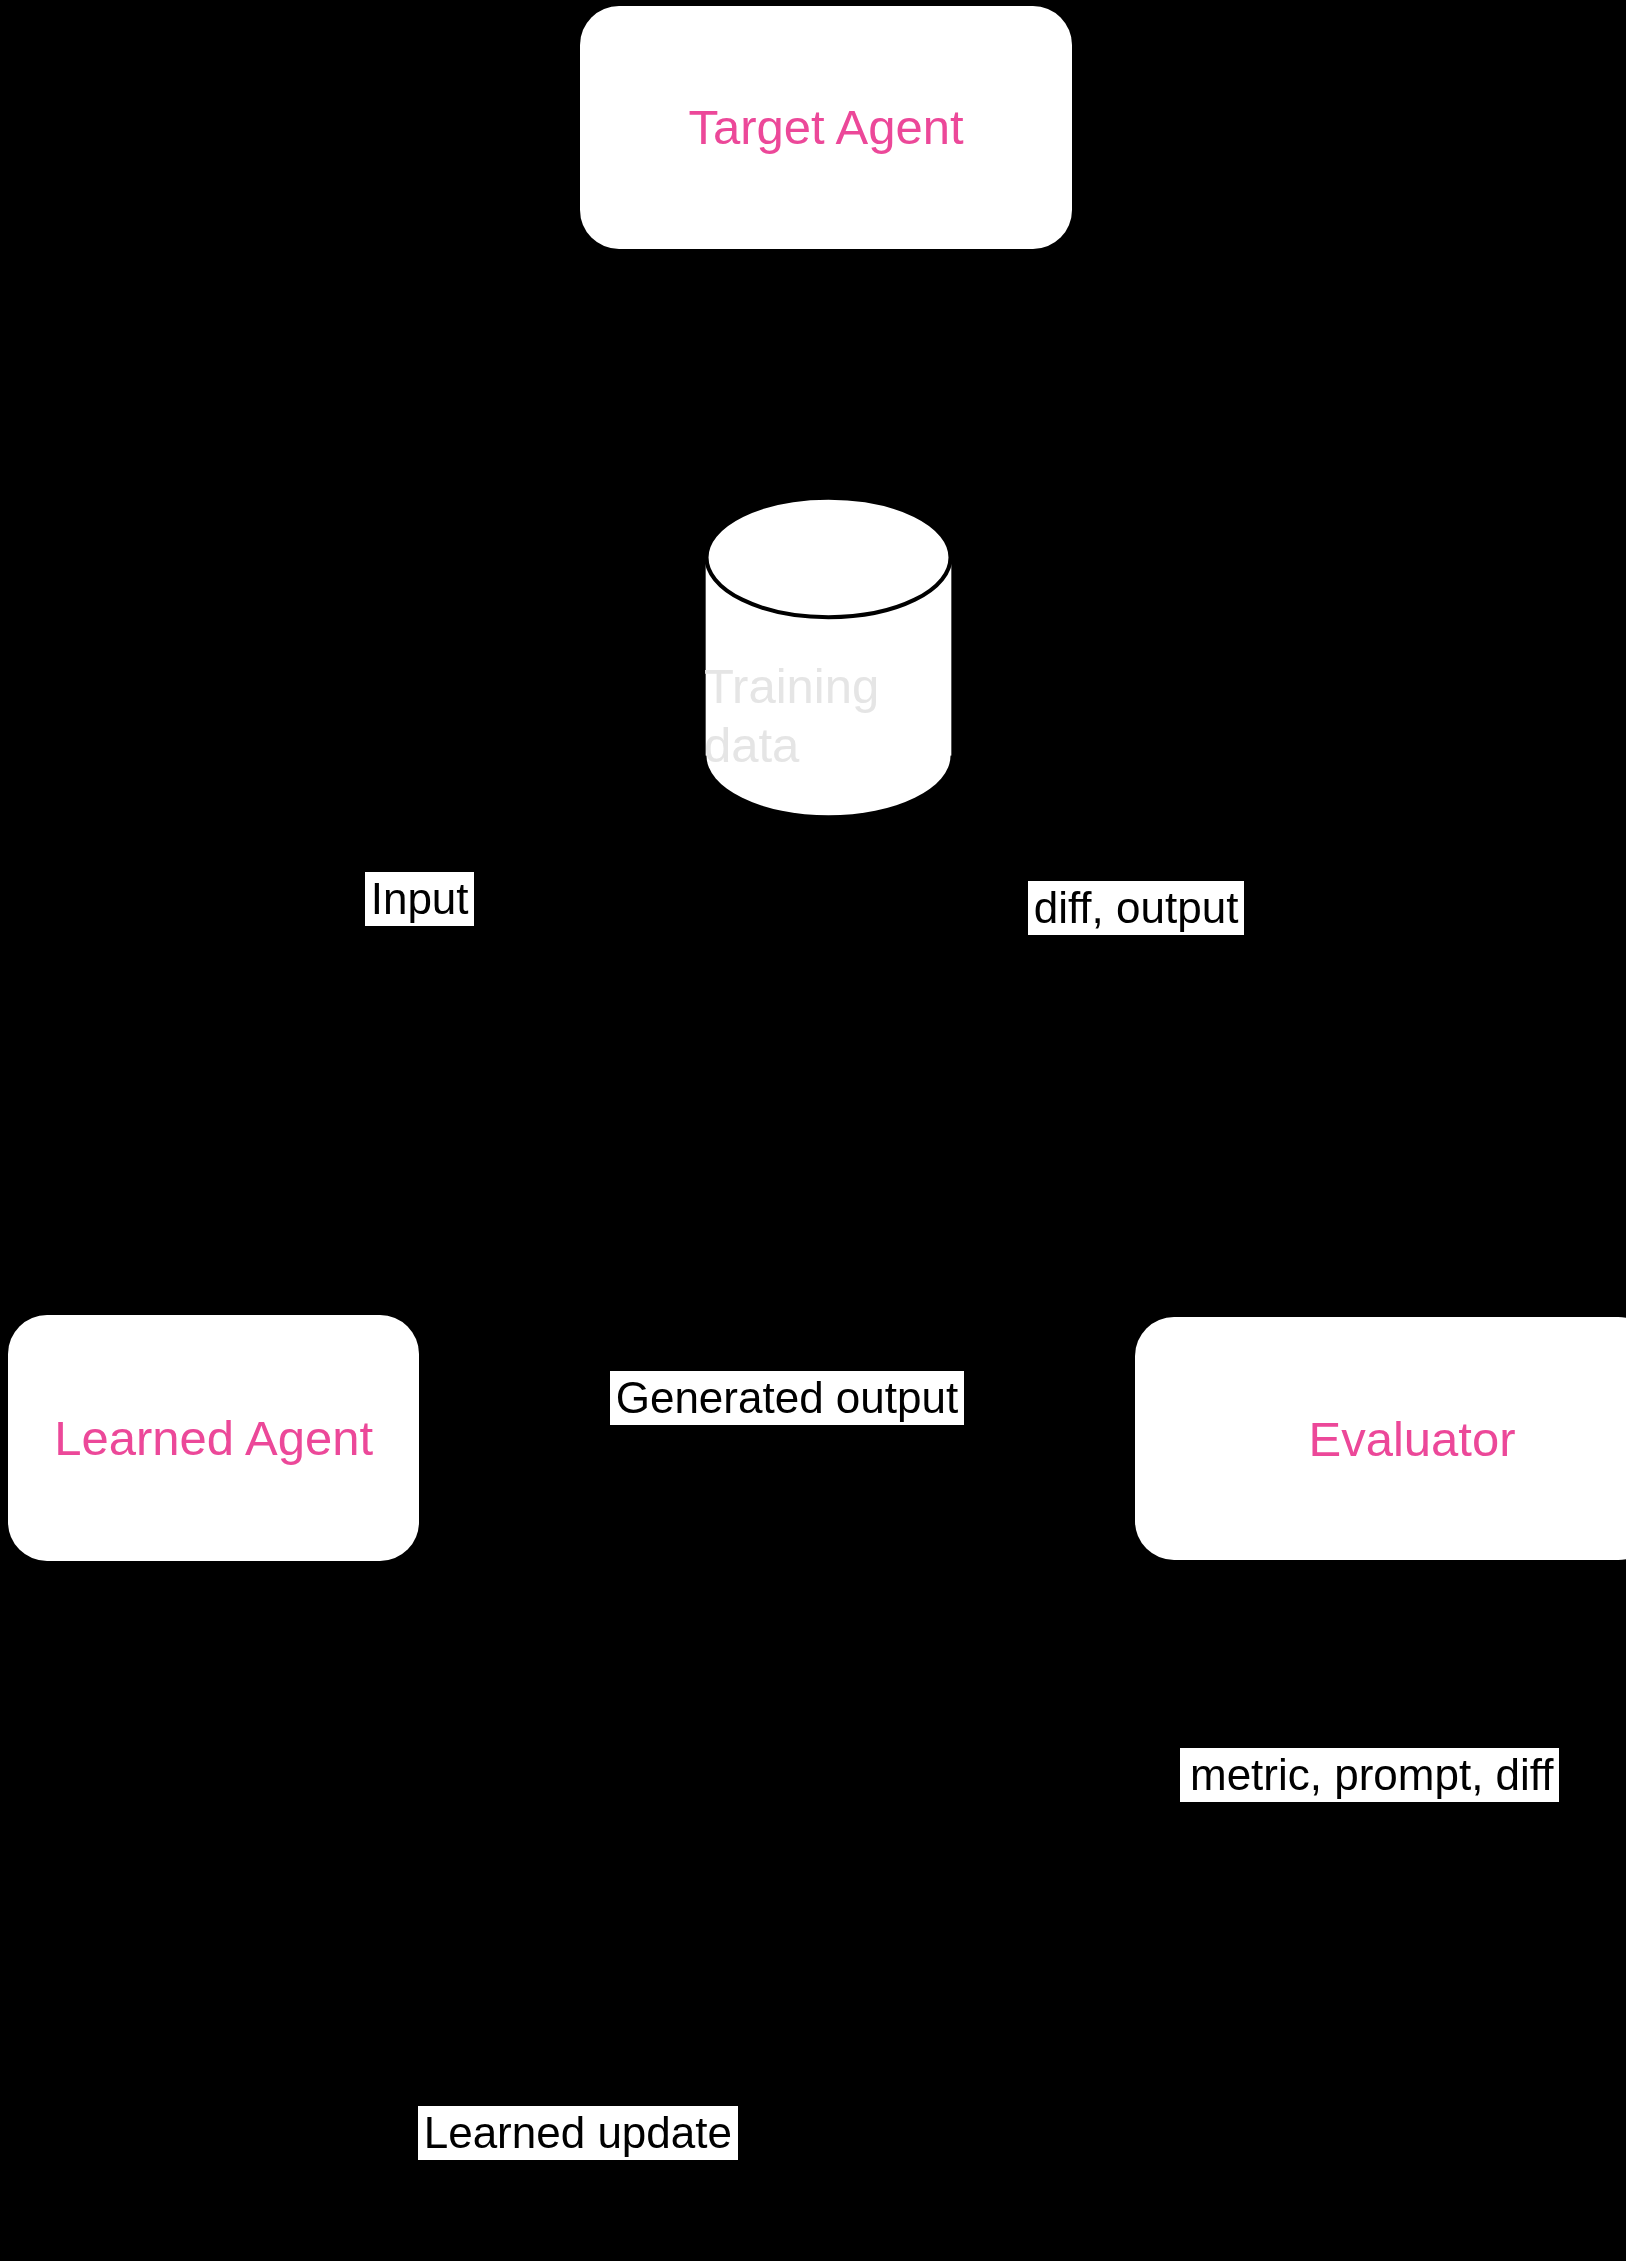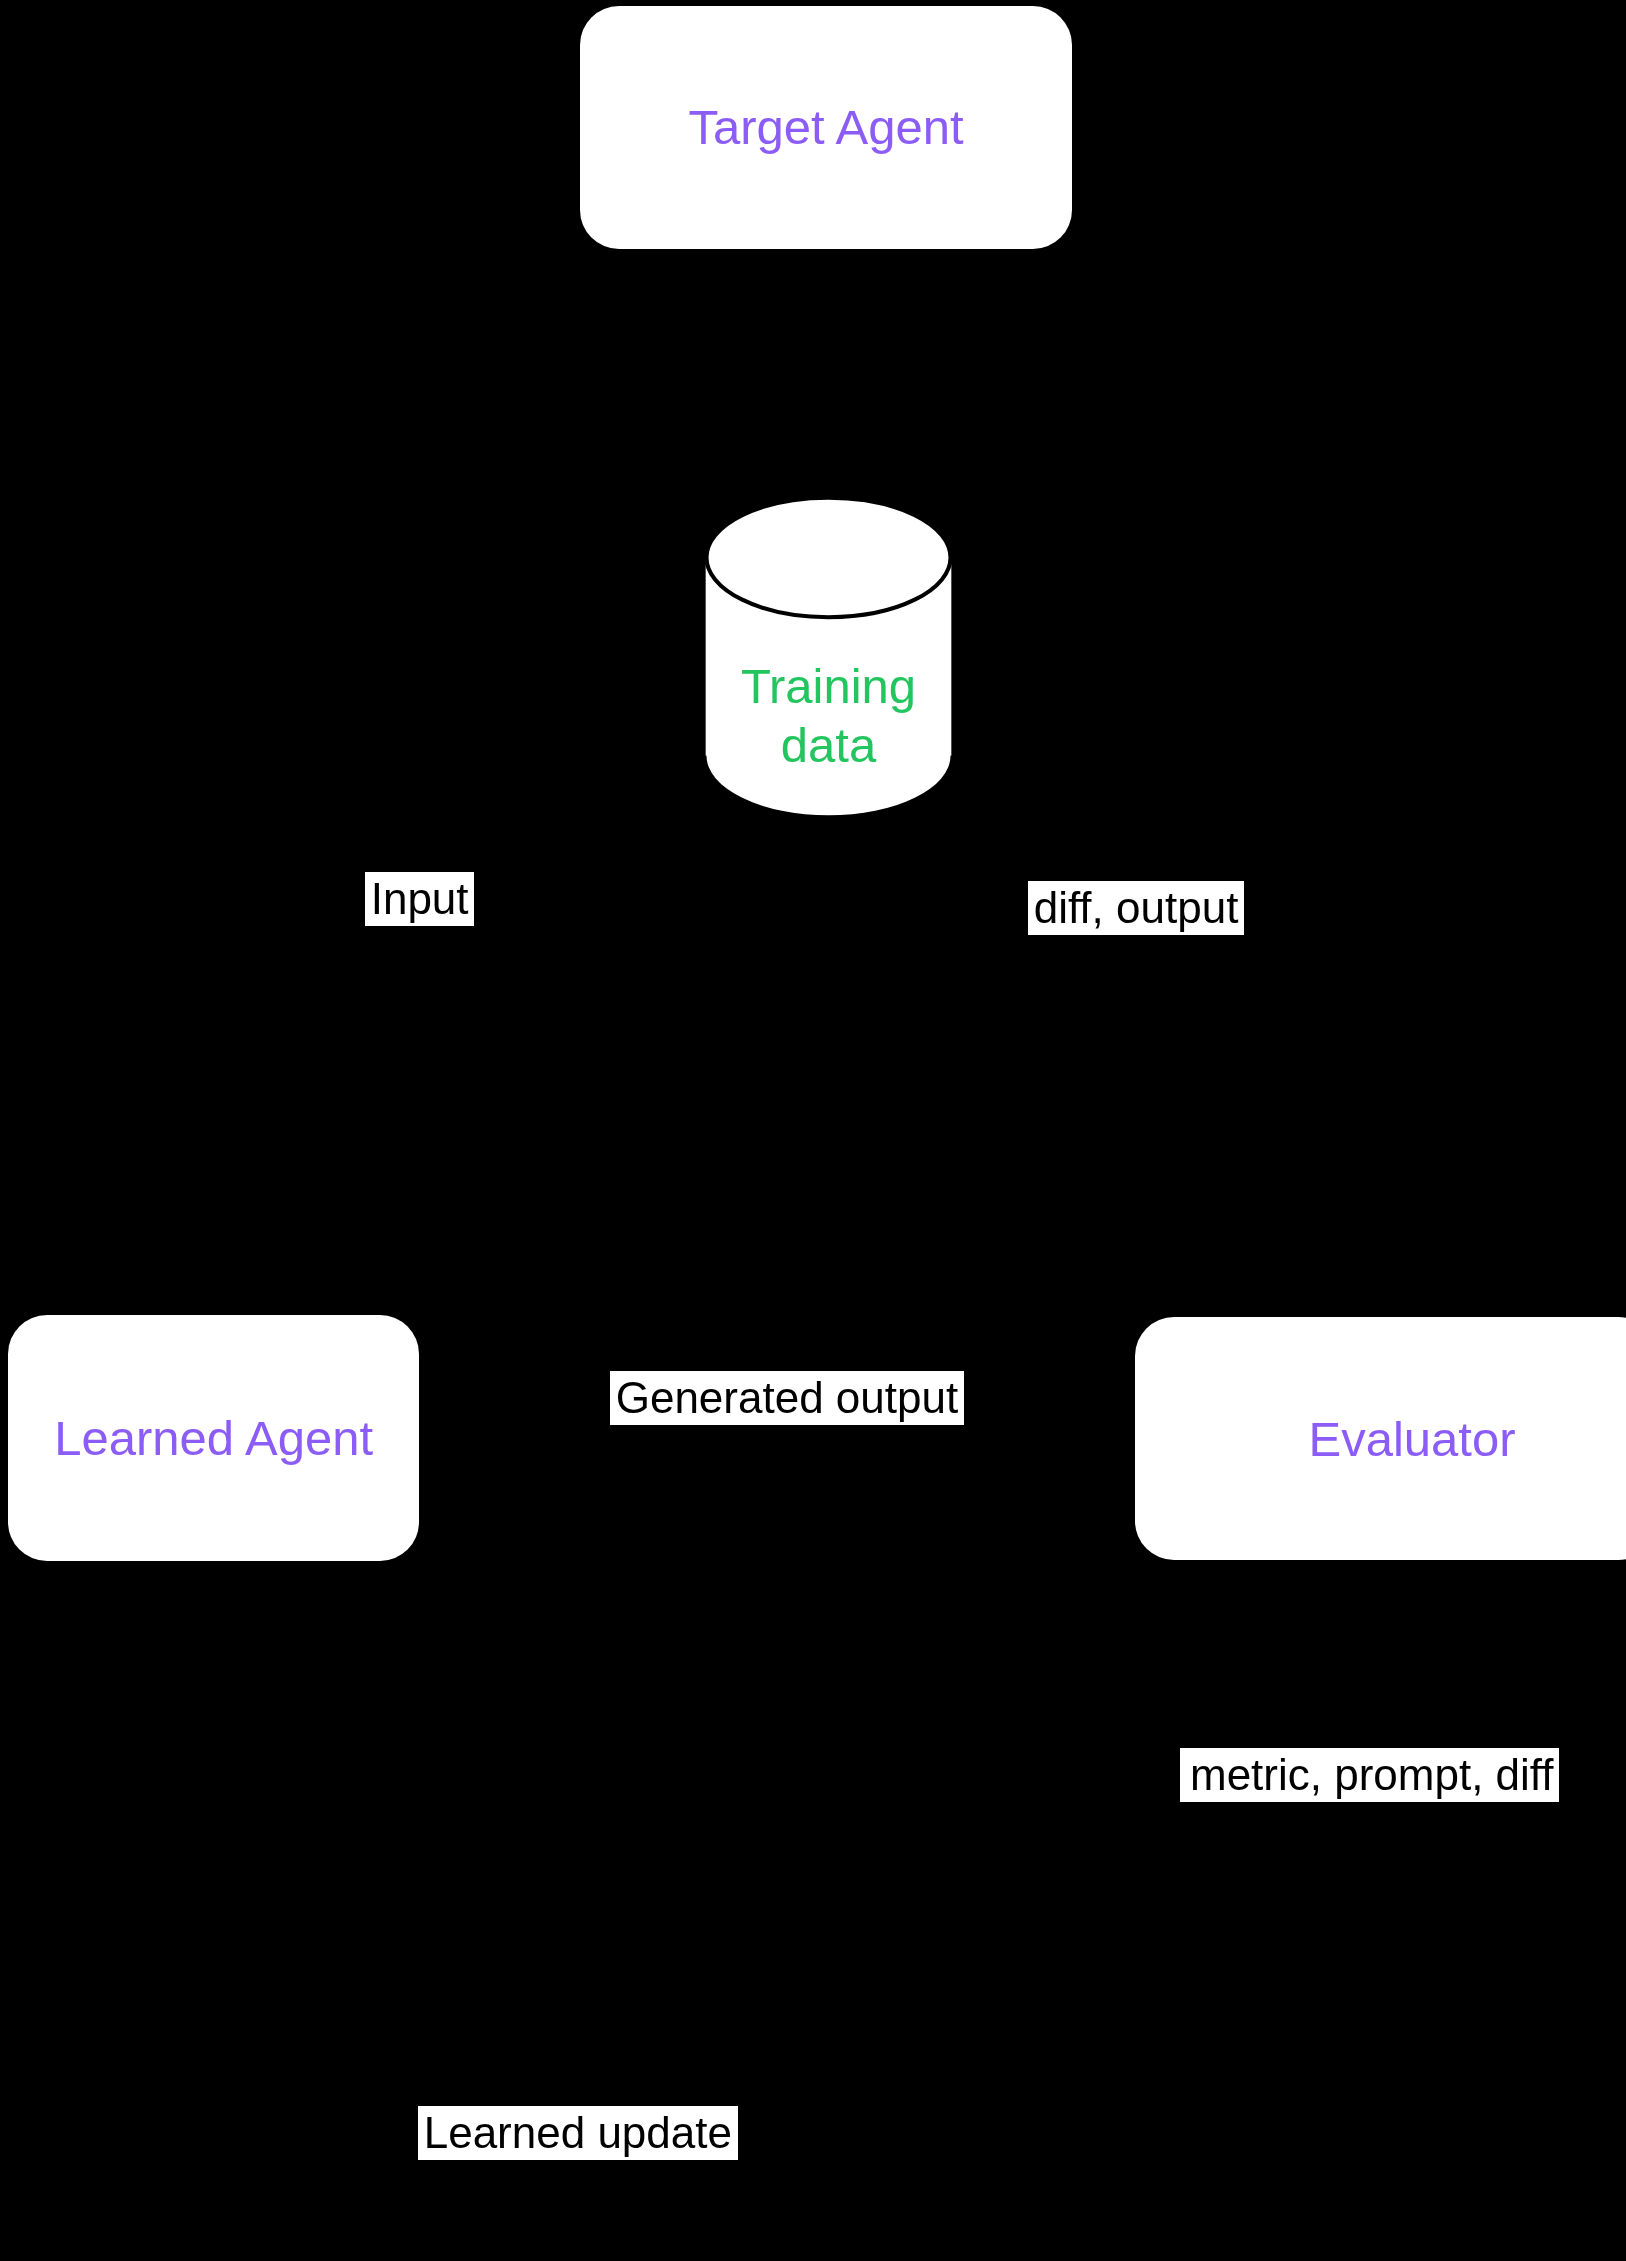--- a/index.html
+++ b/index.html
@@ -17,45 +17,44 @@
     color: #000000;
   }
   .node {
     position: absolute;
     background: #ffffff;
     border-radius: 39px;
     display: flex;
     align-items: center;
     justify-content: center;
     font-size: 49px;
-    color: #8b5cf6;
+    color: #ec4899;
     text-align: center;
   }
   .node-target   { left: 580px;  top: 5.7px;    width: 492px; height: 243px; }
   .node-learned  { left: 8.2px;   top: 1315px; width: 411px; height: 246px; }
   .node-evaluator{ left: 1135px; top: 1317px; width: 490px; height: 243px; padding-left: 32px; }
   .node-coach    { left: 1135px; top: 2014px; width: 490px; height: 243px; }
 
   .cylinder-wrap {
     position: absolute;
     left: 704px;
     top: 496px;
     width: 249px;
     height: 321px;
   }
   .cylinder-wrap svg { display: block; }
   .cylinder-label {
     position: absolute;
     left: 704px;
     top: 657px;
     width: 249px;
-    text-align: center;
     font-size: 49px;
     line-height: 59px;
-    color: #22c55e;
+    color: #e5e5e5;
     white-space: pre-line;
   }
 
   .edge-label {
     position: absolute;
     background: #ffffff;
     color: #000000;
     font-size: 44px;
     line-height: 54px;
     padding: 0 5.7px;

